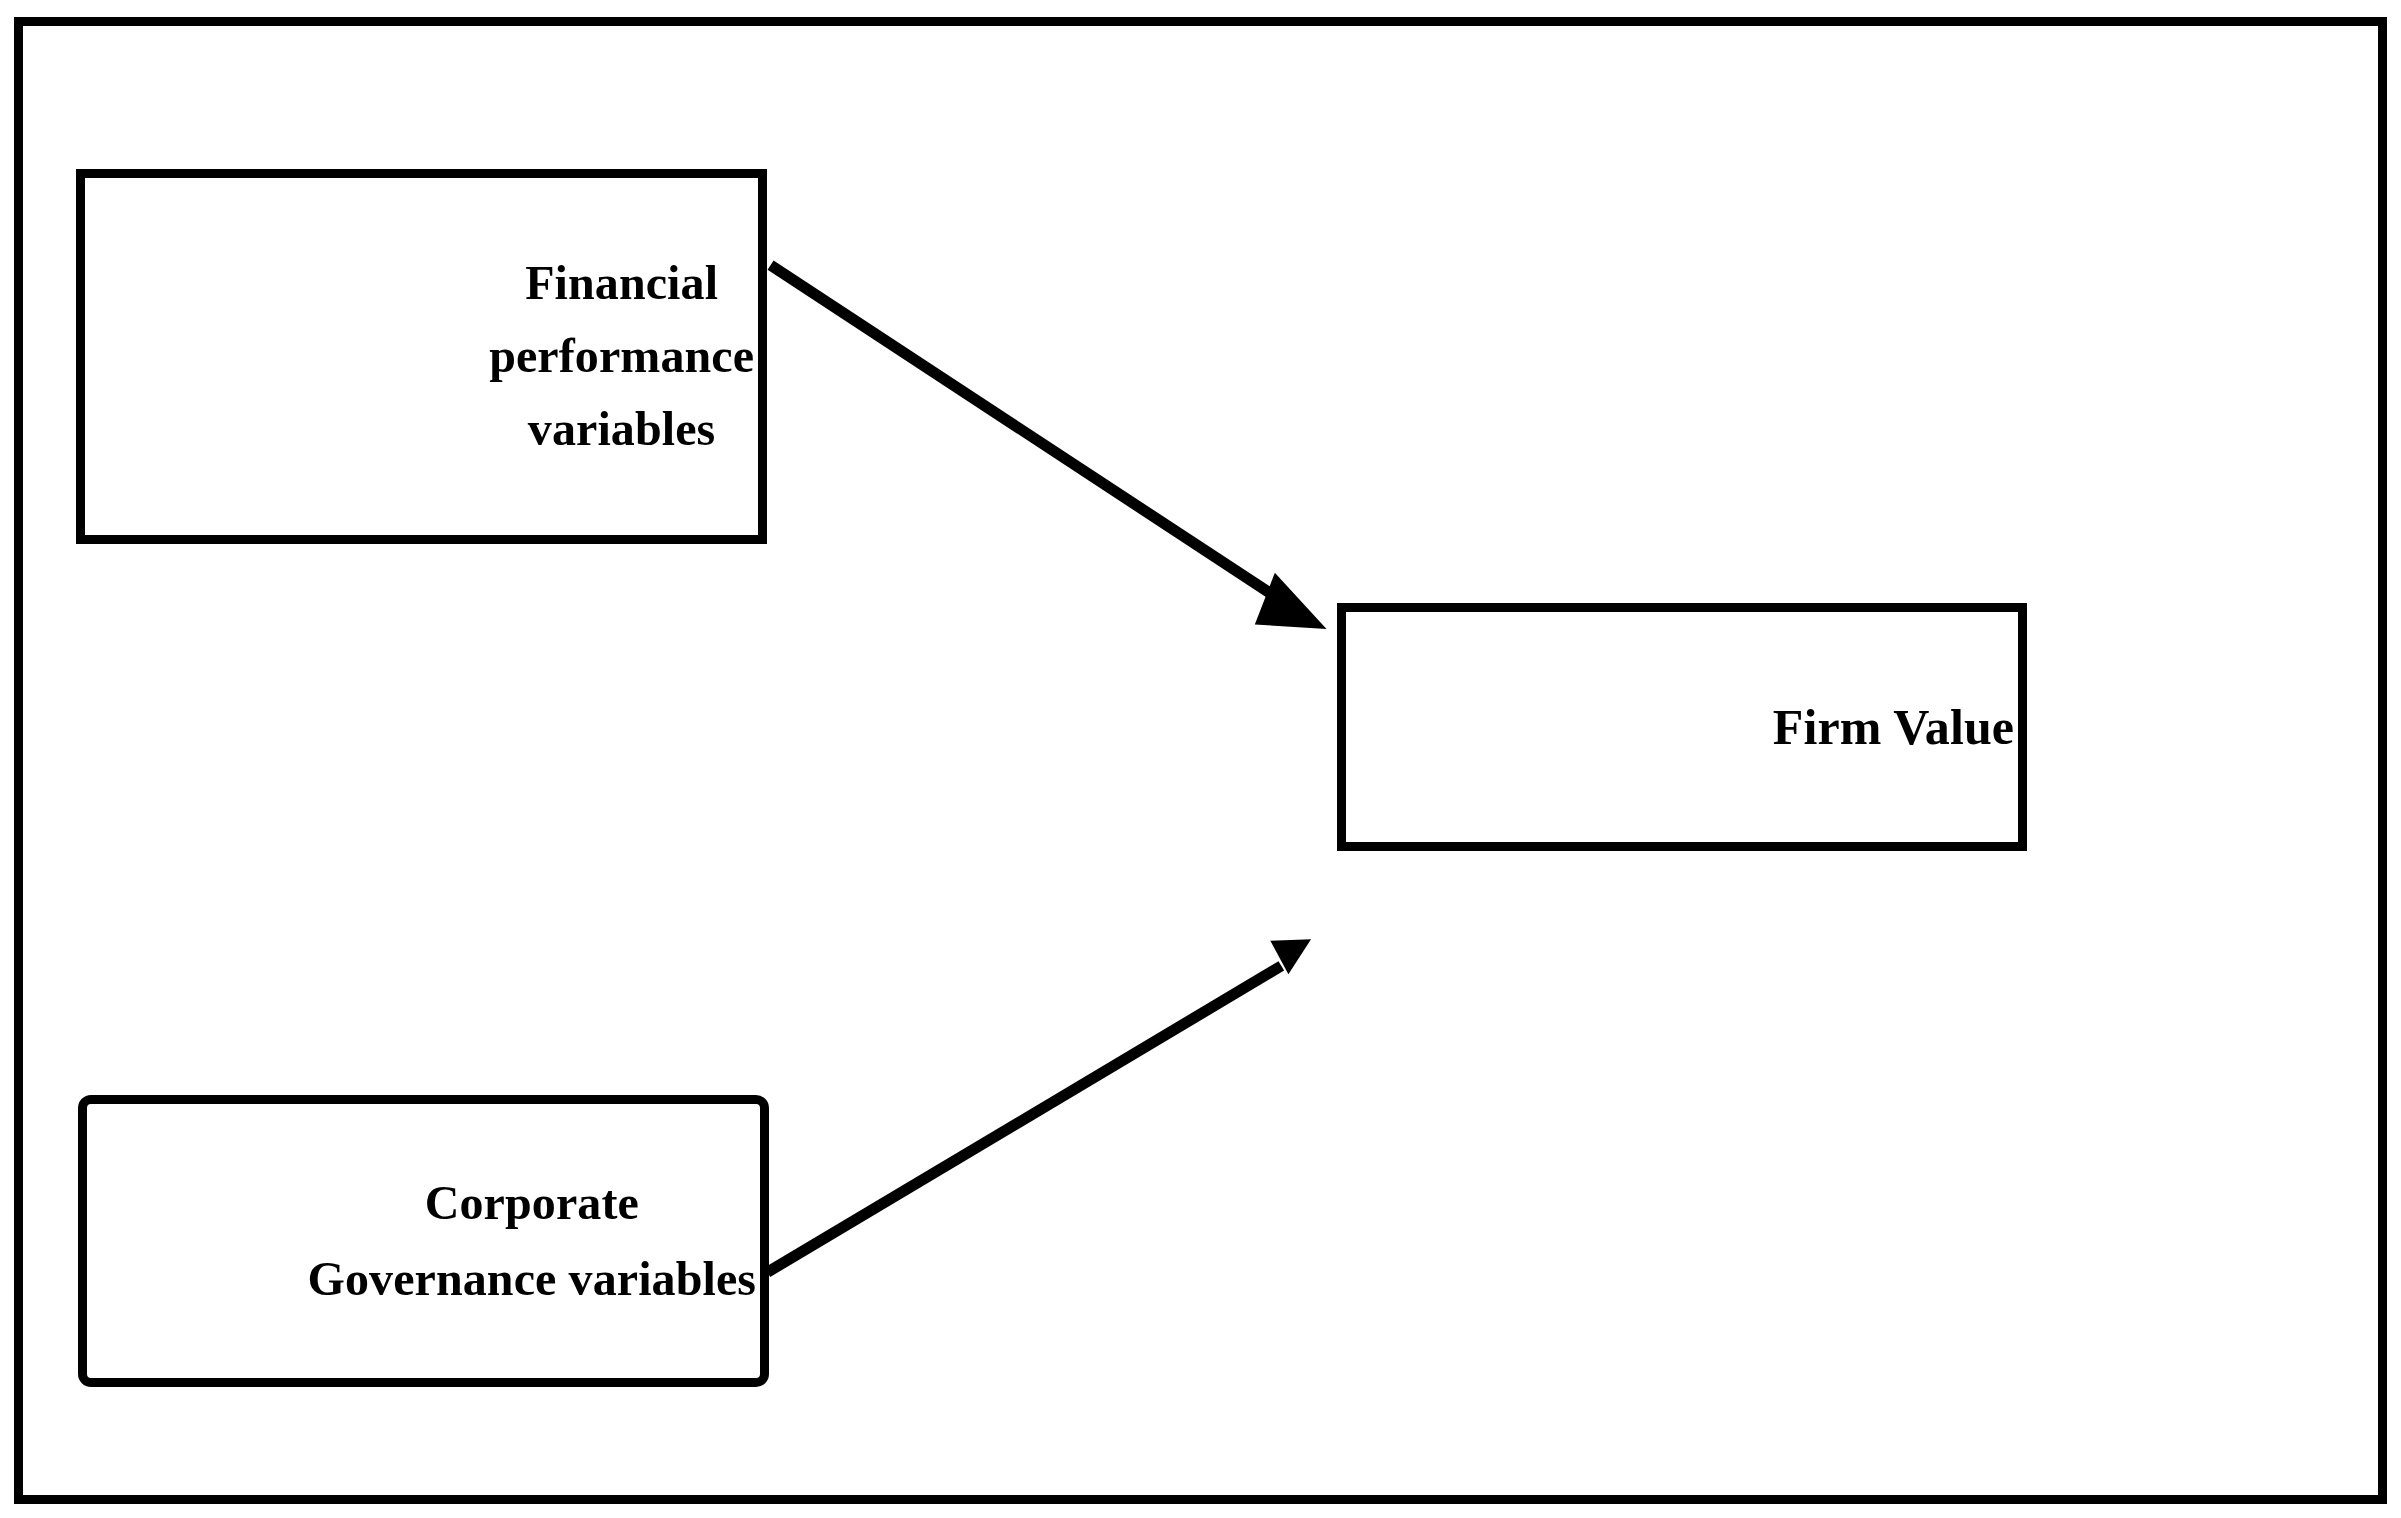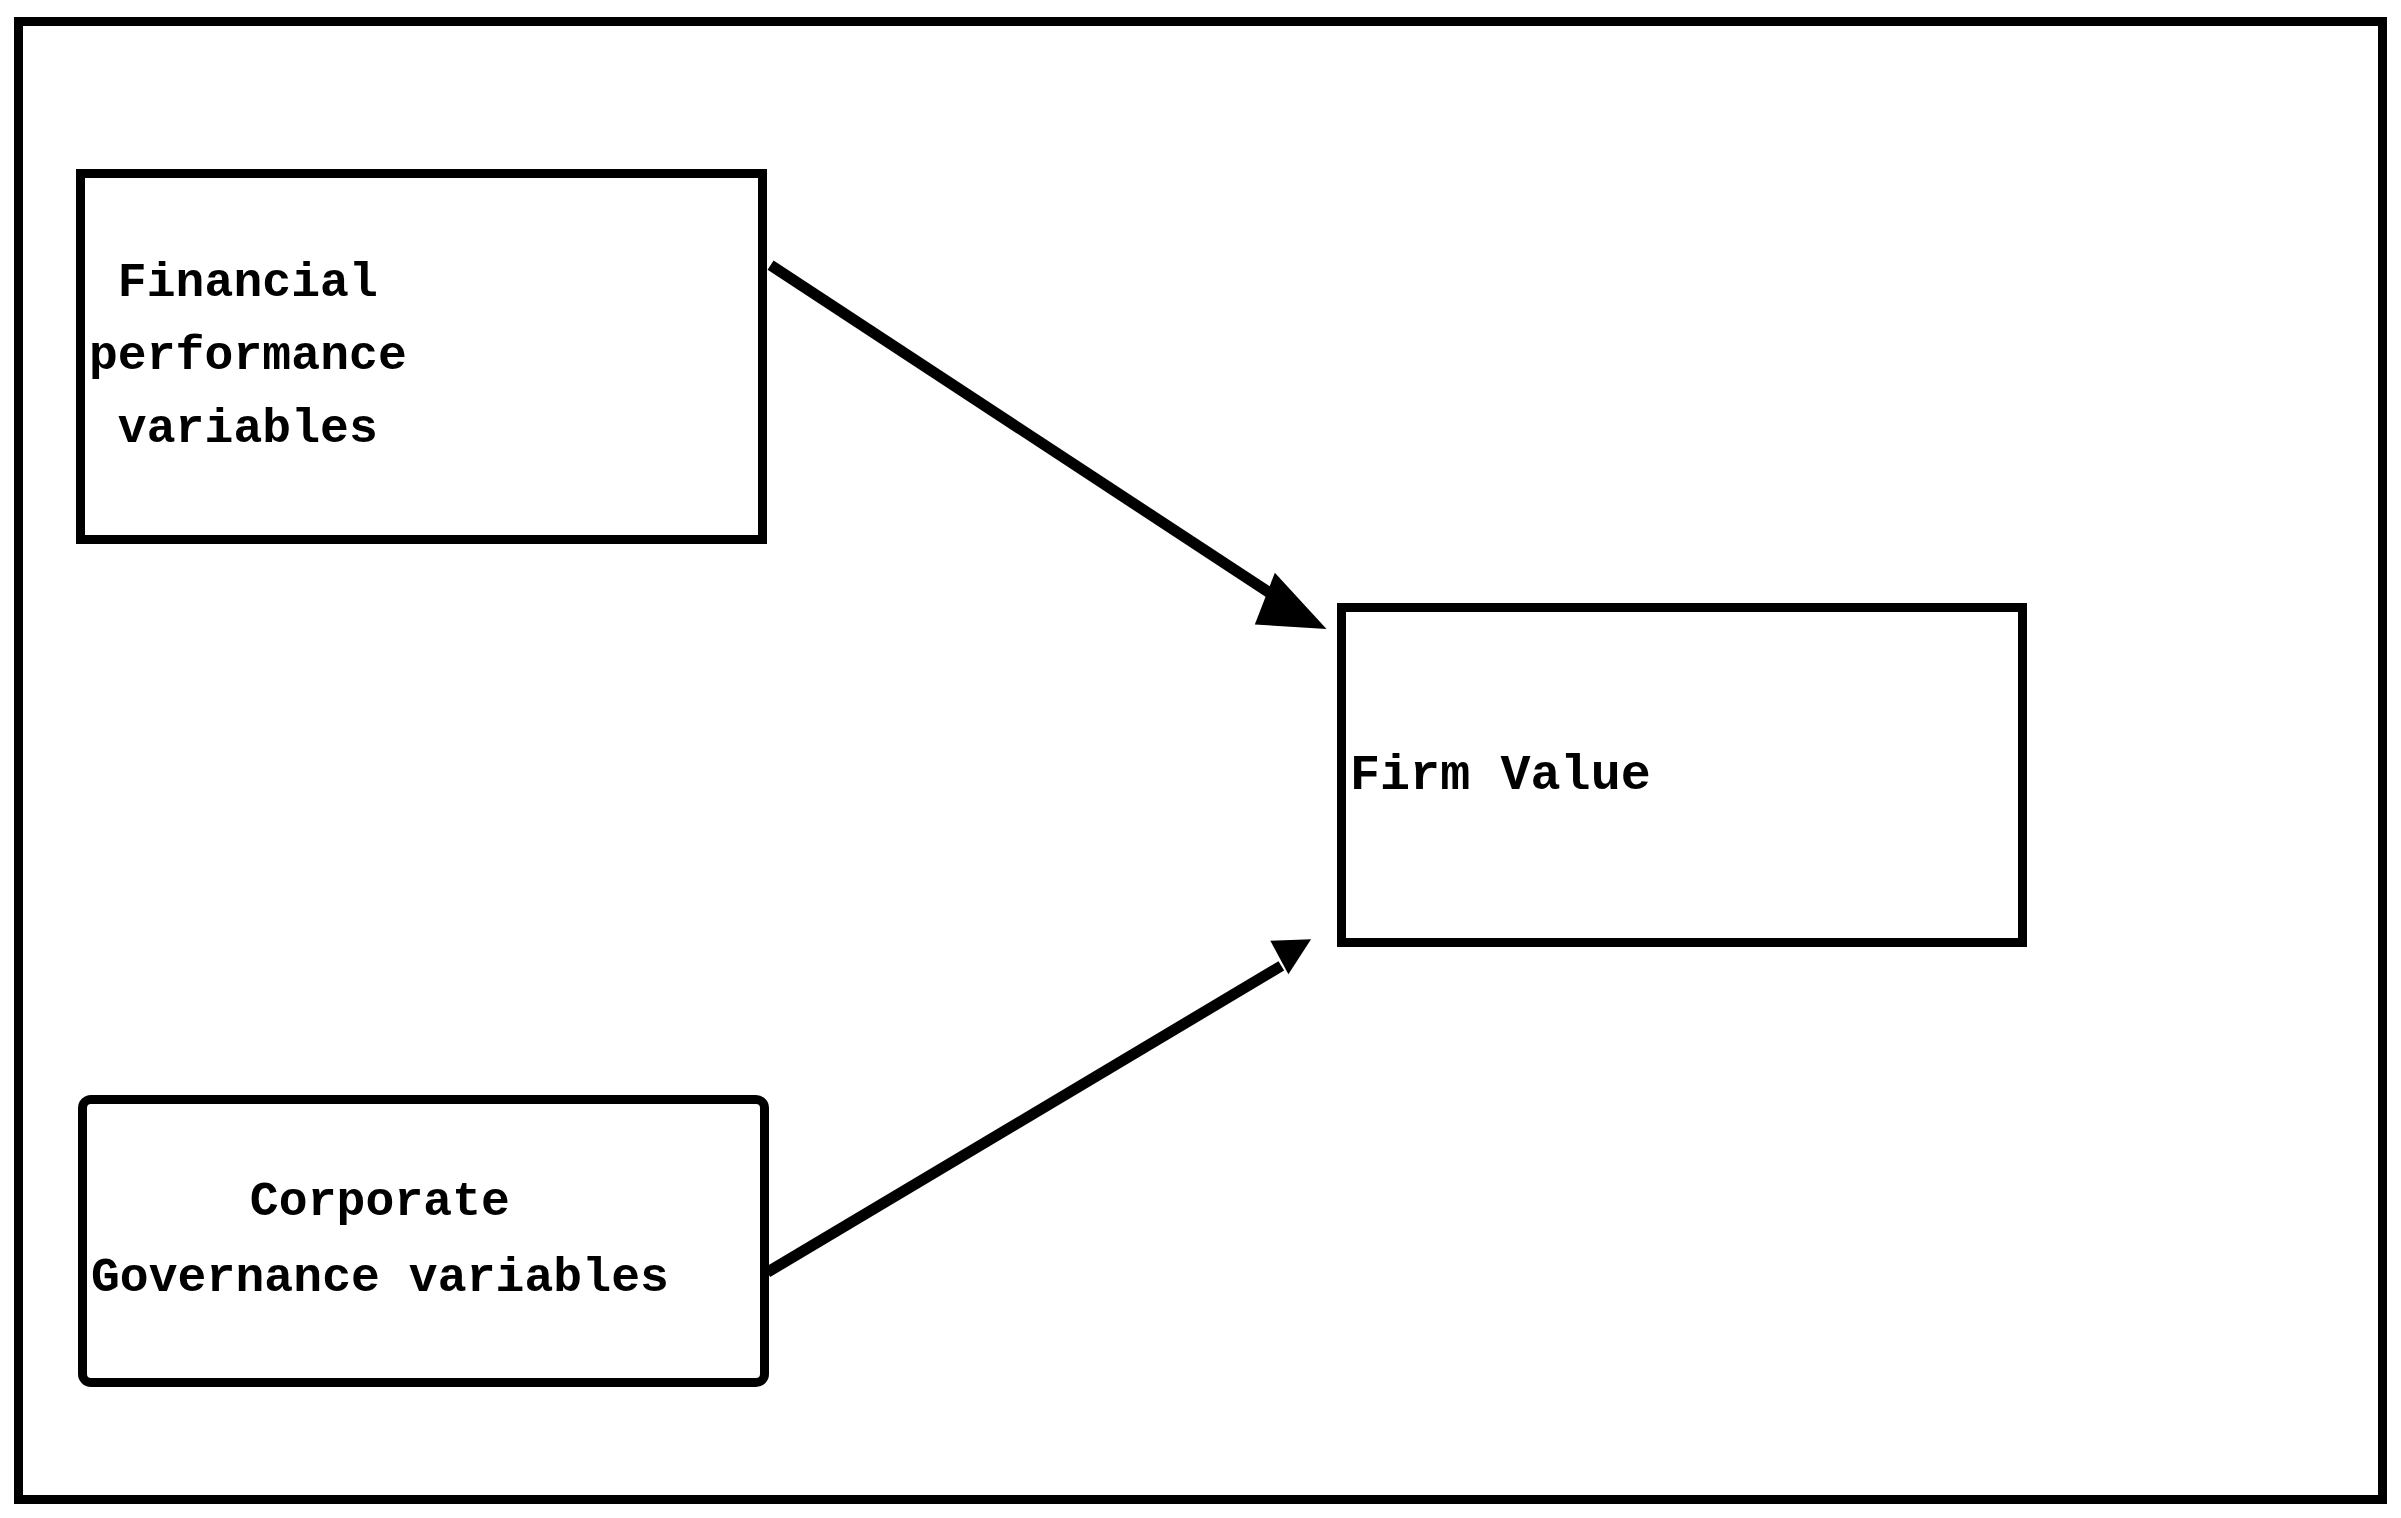--- a/index.html
+++ b/index.html
@@ -28,22 +28,21 @@
     background: transparent;
   }
   
   .node-box {
     position: absolute;
     border: 9.7px solid #000000;
     box-sizing: border-box;
     background: #ffffff;
     display: flex;
     align-items: center;
-    justify-content: flex-start;
-    font-family: Liberation Mono, monospace;
+    justify-content: flex-end;
   }
   .node-label {
     color: #000000;
     font-weight: bold;
     font-size: 49px;
     line-height: 1.30;
     text-align: center;
     white-space: pre-line;
     letter-spacing: 0.1px;
     padding: 0 3.9px;
@@ -55,21 +54,21 @@
     height: 375px;
   }
   #box-financial .node-label {
     font-size: 48px;
     line-height: 1.52;
   }
   #box-firmvalue {
     left: 1337px;
     top: 603px;
     width: 690px;
-    height: 344px;
+    height: 248px;
   }
   #box-firmvalue .node-label {
     font-size: 50px;
   }
   #box-governance {
     left: 78px;
     top: 1095px;
     width: 691px;
     height: 292px;
     border-radius: 13px;

